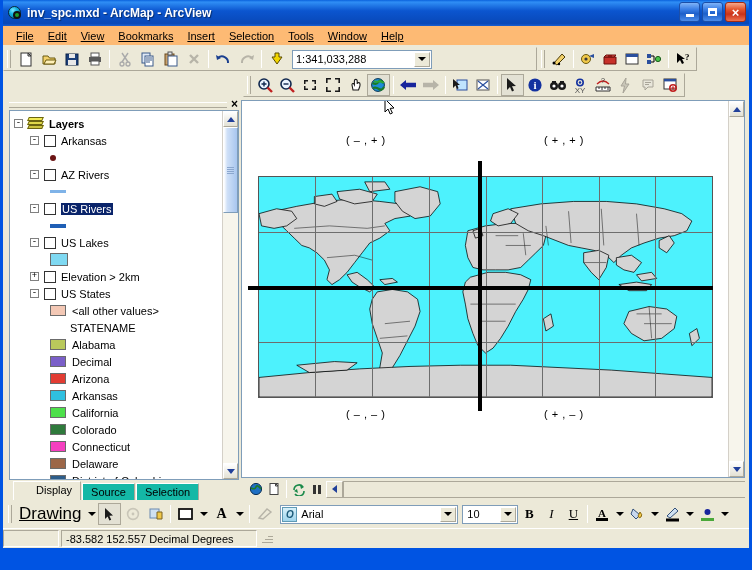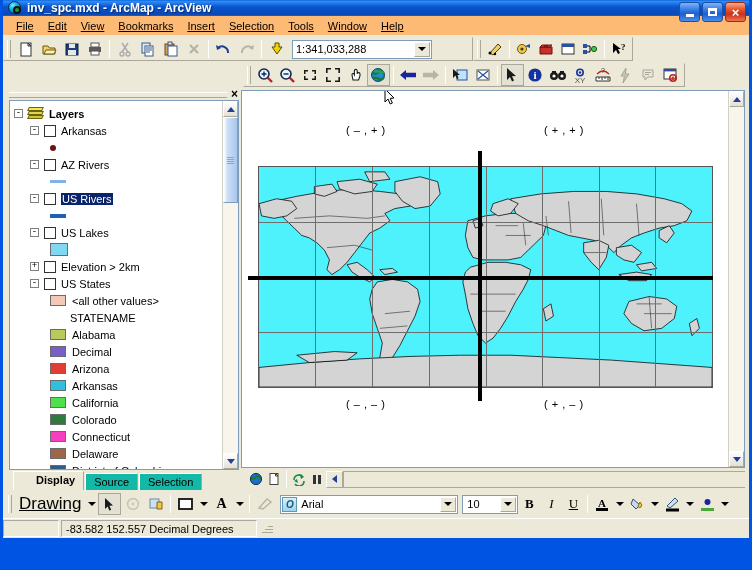--- a/index.html
+++ b/index.html
@@ -15,21 +15,21 @@
     position: relative;
     width: 752px; height: 570px;
     background: #0054e3;
     border: 3px solid #0054e3;
     border-top: none;
     border-bottom-width: 4px;
     overflow: hidden;
   }
   
   .titlebar {
-    height: 16px;
+    height: 26px;
     background: linear-gradient(180deg,#0a62dd 0%, #2f8ef5 8%, #0b55cf 42%, #0848b8 90%, #1a5fd0 100%);
     display: flex; align-items: center;
     padding: 0 2px 0 4px;
     position: relative;
   }
   .title-icon {
     width: 16px; height: 16px; margin-right: 4px;
     position: relative;
   }
   .title-icon .globe {
@@ -163,21 +163,21 @@
   .chev.dn { border-top:5px solid #21409a; }
 
   
   .toctabs { height: 20px; display: flex; align-items: flex-end; padding-left: 4px; }
   .tab {
     height: 17px; padding: 1px 8px 0 8px; font-size: 11px;
     background: #14b8a6; border: 1px solid #fff;
     border-right-color: #aca899; border-bottom: none;
     margin-right: 1px; line-height: 15px;
   }
-  .tab.active { height: 19px; background: #ece9d8; font-weight: bold;
+  .tab.active { height: 19px; background: #ece9d8; font-weight: normal;
      border-color: #fff; border-right-color:#aca899; position: relative; z-index: 2; padding-left: 22px; }
 
   
   .map-wrap { flex: 1; display: flex; flex-direction: column; padding: 2px 4px 0 0; }
   .map-outer { flex: 1; border: 1px solid #7f9db9; background: #fff; display: flex; overflow: hidden;}
   .map-canvas { flex: 1; position: relative; background: #fff; overflow: hidden; }
   .quad { position: absolute; font-size: 11px; color: #000; letter-spacing: .5px; white-space: nowrap;}
   .mapframe { position: absolute; left: 16px; top: 75px; width: 455px; height: 222px; background: #4df2fd;
      border: 1px solid #555; }
   .gridv { position: absolute; top:0; bottom:0; width: 1px; background: #6d6d6d; }
@@ -250,21 +250,21 @@
     <div class="menuitem"><u>View</u></div>
     <div class="menuitem"><u>Bookmarks</u></div>
     <div class="menuitem"><u>Insert</u></div>
     <div class="menuitem"><u>Selection</u></div>
     <div class="menuitem"><u>Tools</u></div>
     <div class="menuitem"><u>Window</u></div>
     <div class="menuitem"><u>Help</u></div>
   </div>
 
   <div class="tbrow">
-    <div class="tb" style="width:470px">
+    <div class="tb" style="width:534px">
       <div class="grip"></div>
       <div class="tbtn">
         <svg width="16" height="16">
             <rect x="3" y="2" width="10" height="13" fill="#fff" stroke="#333"></rect>
             <path d="M10 2 L13 5 L10 5 Z" fill="#ccc" stroke="#333"></path>
           </svg>
       </div>
       <div class="tbtn">
         <svg width="16" height="16">
             <path d="M2 5h5l1.5 2H14v6H2z" fill="#f2d16b" stroke="#6b5a10"></path>

